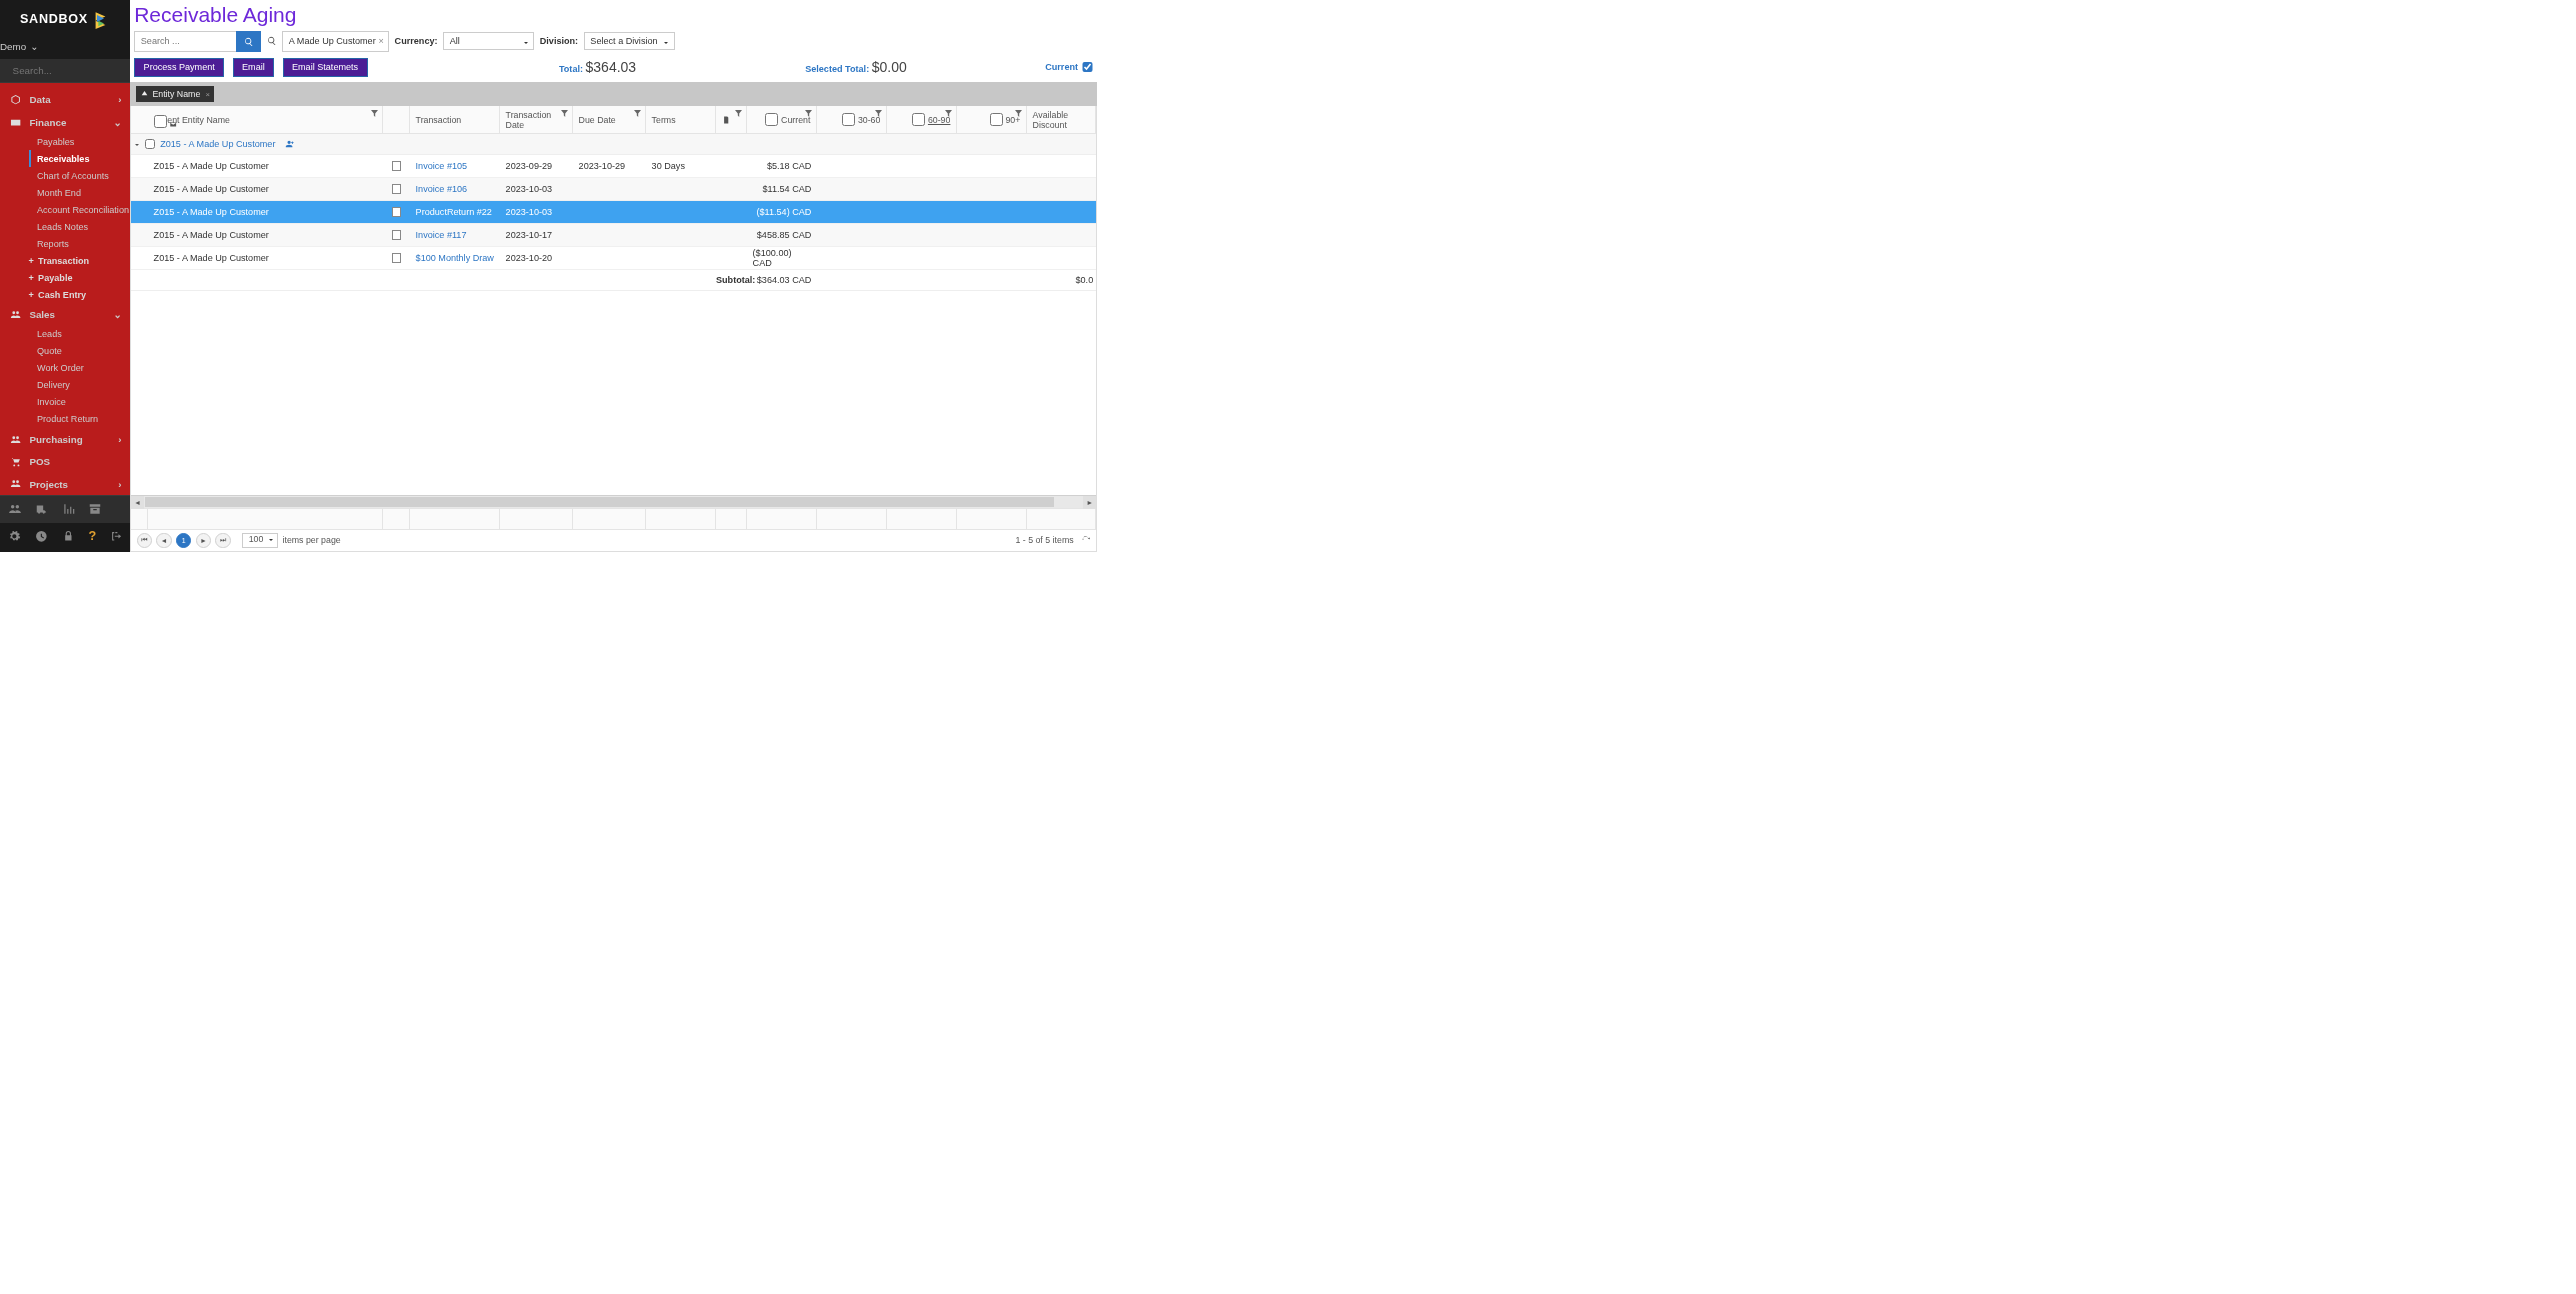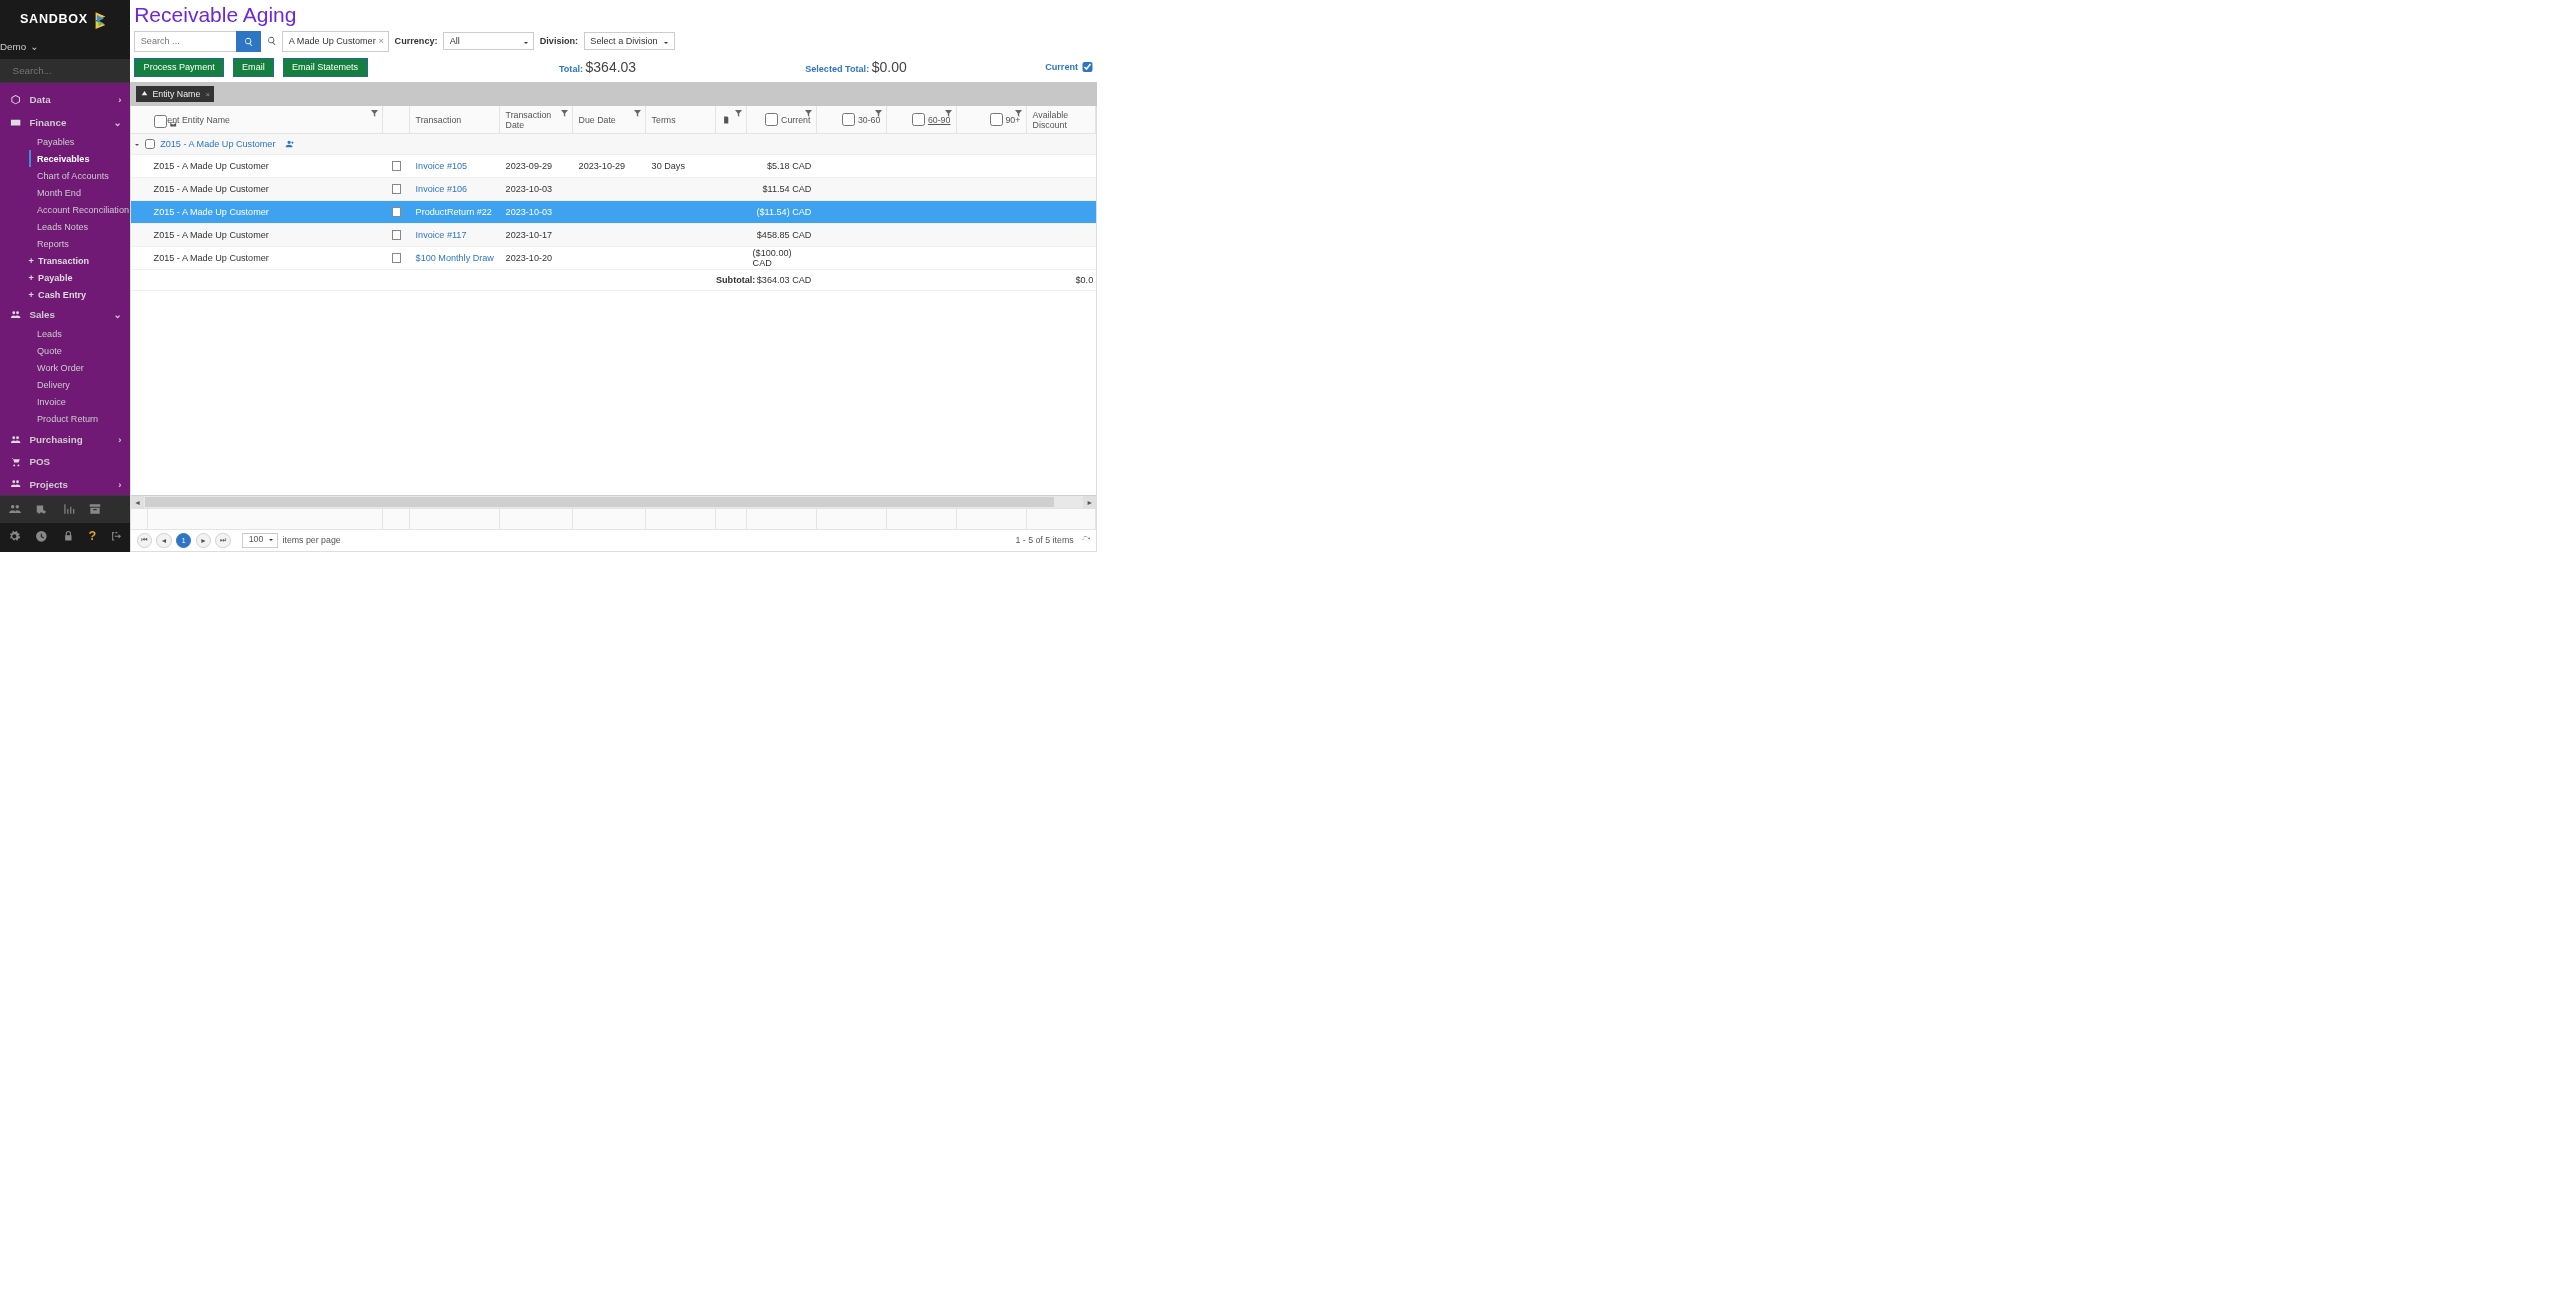--- a/index.html
+++ b/index.html
@@ -1,18 +1,18 @@
 <!DOCTYPE html>
 <html style="font-size:11.3px"><head>
 <meta charset="utf-8">
 <style>
 * { margin:0; padding:0; box-sizing:border-box; font-family:"Segoe UI",Arial,sans-serif; }
 body { display:flex; width:1097px; height:552px; overflow:hidden; background:#fff; color:#333; }
 
-.sidebar { width:130px; background:#701a75; color:#ccc; display:flex; flex-direction:column; font-size:9.8px; }
+.sidebar { width:130px; background:#b91c1c; color:#ccc; display:flex; flex-direction:column; font-size:9.8px; }
 .logo { background:#1a1a1a; padding:8.4px 0 7px; text-align:center; }
 .logo svg { width:91px; height:24px; }
 .demo-row { background:#1a1a1a; padding:0 0 7px; text-align:left; font-size:9.8px; color:#ccc; cursor:pointer; }
 .demo-row .chev { margin-left:4.2px; display:inline-block; }
 .search-row { background:#2e2e2e; padding:5.6px 7px; display:flex; align-items:center; border-bottom:0.7px solid #383838;}
 .search-row svg { width:11.3px; height:11.3px; fill:#aaa; margin-right:5.6px; }
 .search-row input { flex:1; background:transparent; border:none; color:#ccc; font-size:9.8px; outline:none; }
 .nav { flex:1; overflow-y:auto; padding-top:5.6px; }
 .nav-item { display:flex; align-items:center; padding:5.6px 8.4px; cursor:pointer; font-size:9.8px; font-weight:600; }
 .nav-item .ic { width:14px; margin-right:7px; display:flex; align-items:center; justify-content:center; }
@@ -36,21 +36,21 @@
 .searchbox input { border:0.7px solid #ccc; border-right:none; height:21px; width:102px; padding:0 5.6px; font-size:9.1px; }
 .searchbox button { background:#2d76c4; border:0.7px solid #2d76c4; color:#fff; width:25px; height:21px; cursor:pointer; display:flex; align-items:center; justify-content:center; }
 .searchbox button svg { width:9.8px; height:9.8px; fill:#fff; }
 .mag-lone svg { width:9.8px; height:9.8px; fill:#555; }
 .customer-chip { display:flex; align-items:center; border:0.7px solid #ccc; height:21px; padding:0 4.2px 0 5.6px; font-size:9.1px; }
 .customer-chip .x { margin-left:2.8px; color:#888; cursor:pointer; }
 .lbl { font-weight:600; font-size:9.1px; }
 .dd { display:inline-flex; align-items:center; border:0.7px solid #ccc; height:18px; padding:0 15.5px 0 5.6px; min-width:91px; position:relative; cursor:pointer; font-size:9.1px; background:#fff; }
 .dd::after { content:""; position:absolute; right:5.6px; top:8.4px; border:2.8px solid transparent; border-top-color:#333; }
 .action-row { display:flex; align-items:center; padding:0 4.2px 5.6px; gap:8.4px; font-size:9.1px; }
-.btn { background:#15803d; color:#fff; border:0.7px solid #2565a8; padding:3.5px 8.4px; font-size:9.1px; cursor:pointer; }
+.btn { background:#4c1d95; color:#fff; border:0.7px solid #2565a8; padding:3.5px 8.4px; font-size:9.1px; cursor:pointer; }
 .totals { margin-left:auto; display:flex; align-items:baseline; gap:28px; }
 .tot-label { color:#2d76c4; font-weight:700; font-size:9.1px; }
 .tot-val { color:#444; font-size:14px; }
 .current-chk { margin-left:auto; display:flex; align-items:center; gap:4.2px; color:#2d76c4; font-weight:600; font-size:9.1px; }
 .current-chk input { width:10.6px; height:10.6px; accent-color:#2d76c4; }
 
 .groupbar { background:#c7c7c7; padding:4.2px 5.6px; display:flex; }
 .group-chip { background:#333; color:#eee; font-size:8.8px; padding:2.8px 14px 2.8px 5.6px; display:flex; align-items:center; gap:4.2px; position:relative; }
 .group-chip::after { content:"×"; position:absolute; right:4.2px; color:#999; font-size:7.7px; }
 .group-chip svg { width:7px; height:7px; fill:#eee; }

